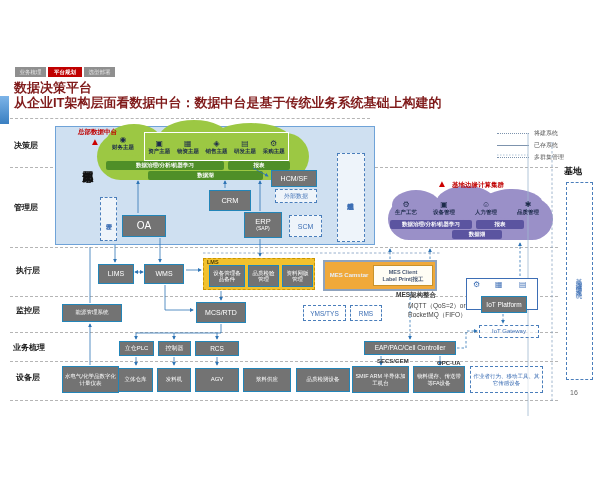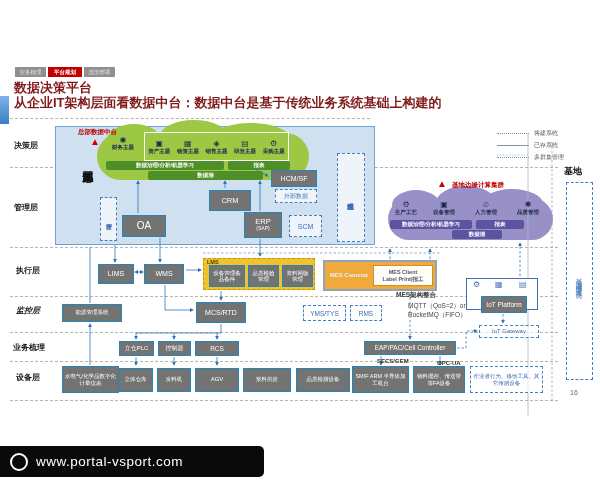--- a/index.html
+++ b/index.html
@@ -65,21 +65,21 @@
   <div class="sep" style="left:10px;top:167px;width:548px;"></div>
   <div class="sep" style="left:10px;top:247px;width:548px;"></div>
   <div class="sep" style="left:10px;top:296px;width:548px;"></div>
   <div class="sep" style="left:10px;top:332px;width:548px;"></div>
   <div class="sep" style="left:10px;top:361px;width:548px;"></div>
   <div class="sep" style="left:10px;top:400px;width:548px;"></div>
 
   <div class="layer-label" style="left:14px;top:140px;">决策层</div>
   <div class="layer-label" style="left:14px;top:202px;">管理层</div>
   <div class="layer-label" style="left:16px;top:265px;">执行层</div>
-  <div class="layer-label" style="left:16px;top:305px;font-style:italic;">监控层</div>
+  <div class="layer-label" style="left:16px;top:305px;">监控层</div>
   <div class="layer-label" style="left:13px;top:342px;">业务梳理</div>
   <div class="layer-label" style="left:16px;top:372px;">设备层</div>
 
   <div class="abs" style="left:55px;top:126px;width:320px;height:119px;background:#cfe0f1;border:1.5px solid #6fa3d8;box-sizing:border-box;z-index:1;"></div>
   <div class="abs vtext" style="left:80px;top:162px;height:60px;font-size:11px;font-weight:bold;color:#111;z-index:4;">集团总部</div>
 
   <div class="cloud-green" style="left:97px;top:133px;width:212px;height:47px;">
     <div class="bump" style="left:10px;top:-9px;width:54px;height:32px;"></div>
     <div class="bump" style="left:62px;top:-13px;width:70px;height:36px;"></div>
     <div class="bump" style="right:18px;top:-10px;width:80px;height:34px;"></div>
@@ -268,18 +268,14 @@
       <line x1="390" y1="259" x2="390" y2="249" marker-end="url(#ar)"></line>
       <line x1="430" y1="259" x2="430" y2="249" marker-end="url(#ar)"></line>
       <line x1="520" y1="276" x2="520" y2="243" marker-end="url(#ar)"></line>
       <line x1="203" y1="253" x2="440" y2="253" stroke="#7f9cc0"></line>
       <line x1="552" y1="142" x2="552" y2="402" stroke="#8aa5c2"></line>
     </g>
     <line x1="528" y1="133" x2="528" y2="416" stroke="#9fb8cf" stroke-width="0.8"></line>
     <line x1="497" y1="155" x2="528" y2="155" stroke="#9fb8cf" stroke-width="0.8" stroke-dasharray="1.5,1.5"></line>
   </svg>
 
-  <div class="abs" style="left:0;top:446px;width:264px;height:31px;background:#0a0a0a;border-radius:0 5px 5px 0;display:flex;align-items:center;z-index:6;">
-    <span style="width:14px;height:14px;border:2px solid #fff;border-radius:50%;margin:0 8px 0 10px;box-sizing:content-box;display:inline-block;"></span>
-    <span style="color:#fff;font-size:13.5px;letter-spacing:.5px;">www.portal-vsport.com</span>
-  </div>
 
 </div>
 
 </body></html>

